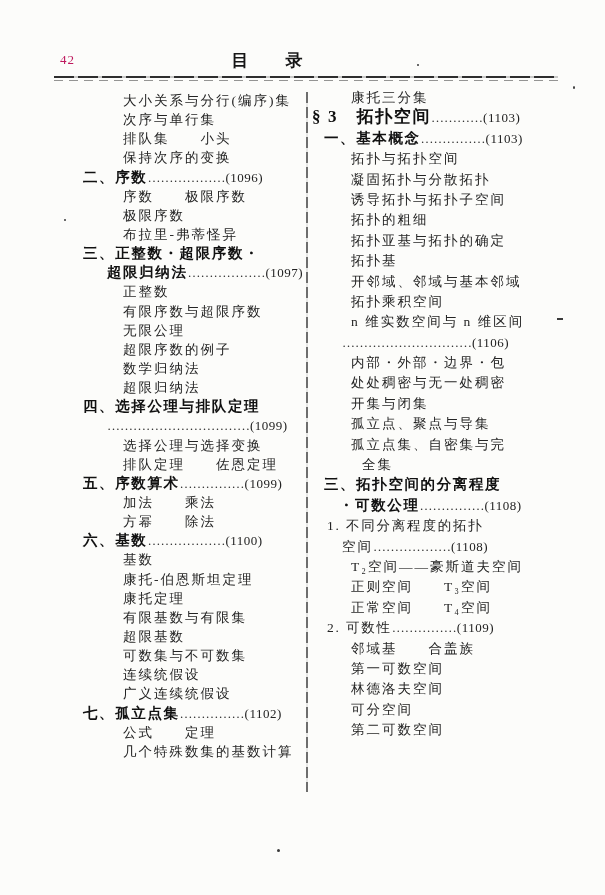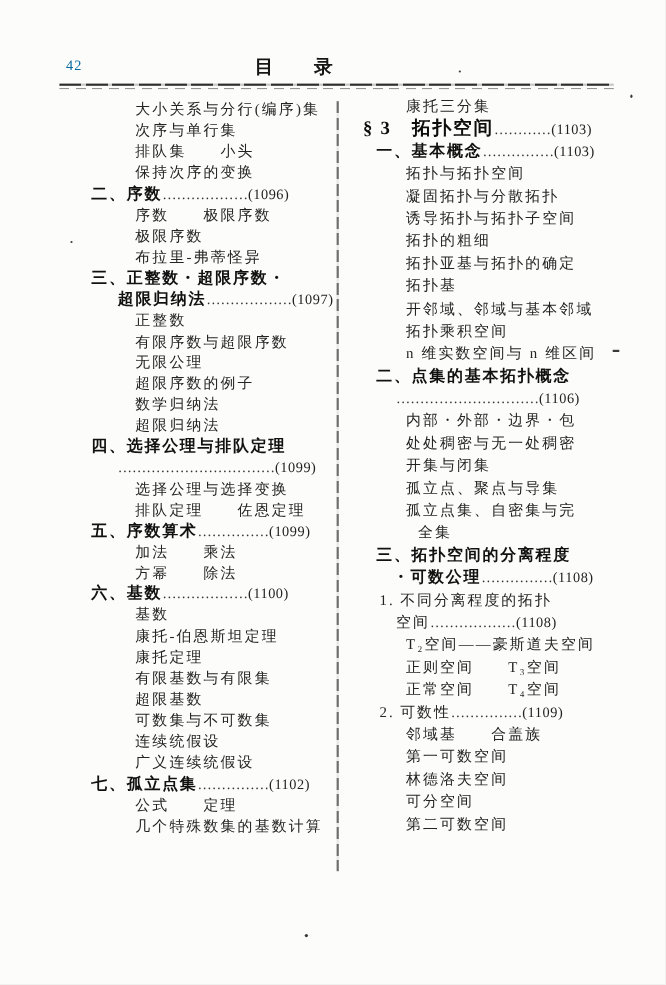--- a/index.html
+++ b/index.html
@@ -6,36 +6,36 @@
   .page{
     position:relative;
     width:605px;height:895px;
     margin:0 auto;
     background:#fcfcfa;
     overflow:hidden;
     font-family:"Liberation Serif","DejaVu Serif",serif;
     color:#1f1f1f;
   }
   
-  .pageno{position:absolute;left:60px;top:52px;font-size:13px;color:#0369a1;letter-spacing:1px;}
+  .pageno{position:absolute;left:60px;top:52px;font-size:13px;color:#be185d;letter-spacing:1px;}
   .ptitle{position:absolute;left:0;top:49px;width:544px;text-align:center;
           font-size:17px;font-weight:bold;color:#161616;letter-spacing:10px;}
   .hrule{position:absolute;left:54px;top:76px;width:504px;height:2px;
          background:repeating-linear-gradient(90deg,#2e2e2e 0 20px,rgba(46,46,46,.25) 20px 24px);
   }
   .hrule2{position:absolute;left:54px;top:80px;width:504px;height:1px;
          background:repeating-linear-gradient(90deg,rgba(46,46,46,.5) 0 9px,transparent 9px 15px);
   }
   
   .vdiv{position:absolute;left:306px;top:92px;width:1.5px;height:700px;opacity:.8;
         background:repeating-linear-gradient(180deg,#4a4a4a 0 11px,rgba(74,74,74,.15) 11px 15px);}
   
   .col{position:absolute;white-space:nowrap;}
   .col-left{left:83px;top:90px;width:222px;}
-  .col-right{left:330px;top:87px;width:268px;font-family:Liberation Serif, serif;}
+  .col-right{left:312px;top:87px;width:268px;font-family:Liberation Serif, serif;}
   .col-left .row{height:19.15px;line-height:19.15px;}
   .col-right .row{height:20.4px;line-height:20.4px;}
   .row{white-space:nowrap;}
   .row .t{font-size:13.5px;letter-spacing:2px;color:#242424;}
   .row .d{font-size:13px;letter-spacing:0;color:#333;}
   .row .p{font-size:13px;letter-spacing:.5px;color:#222;}
   
   .row.s .t{font-size:14.5px;font-weight:bold;letter-spacing:1.6px;color:#111;}
   .row.sc .t{font-size:14.5px;font-weight:bold;letter-spacing:1.6px;color:#111;}
   .row.big .t{font-size:17px;font-weight:bold;letter-spacing:1.6px;color:#0e0e0e;}
@@ -113,21 +113,20 @@
       <div class="row s"><span class="t">一、基本概念</span><span class="d">……………</span><span class="p">(1103)</span></div>
       <div class="row e"><span class="t">拓扑与拓扑空间</span></div>
       <div class="row e"><span class="t">凝固拓扑与分散拓扑</span></div>
       <div class="row e"><span class="t">诱导拓扑与拓扑子空间</span></div>
       <div class="row e"><span class="t">拓扑的粗细</span></div>
       <div class="row e"><span class="t">拓扑亚基与拓扑的确定</span></div>
       <div class="row e"><span class="t">拓扑基</span></div>
       <div class="row e"><span class="t">开邻域、邻域与基本邻域</span></div>
       <div class="row e"><span class="t">拓扑乘积空间</span></div>
       <div class="row e"><span class="t">n 维实数空间与 n 维区间</span></div>
-      <div class="row s"><span class="t">二、点集的基本拓扑概念</span></div>
       <div class="row cont"><span class="t"></span><span class="d">…………………………</span><span class="p">(1106)</span></div>
       <div class="row e"><span class="t">内部・外部・边界・包</span></div>
       <div class="row e"><span class="t">处处稠密与无一处稠密</span></div>
       <div class="row e"><span class="t">开集与闭集</span></div>
       <div class="row e"><span class="t">孤立点、聚点与导集</span></div>
       <div class="row e"><span class="t">孤立点集、自密集与完</span></div>
       <div class="row e2"><span class="t">全集</span></div>
       <div class="row s"><span class="t">三、拓扑空间的分离程度</span></div>
       <div class="row sc"><span class="t">・可数公理</span><span class="d">……………</span><span class="p">(1108)</span></div>
       <div class="row n"><span class="t">1. 不同分离程度的拓扑</span></div>

